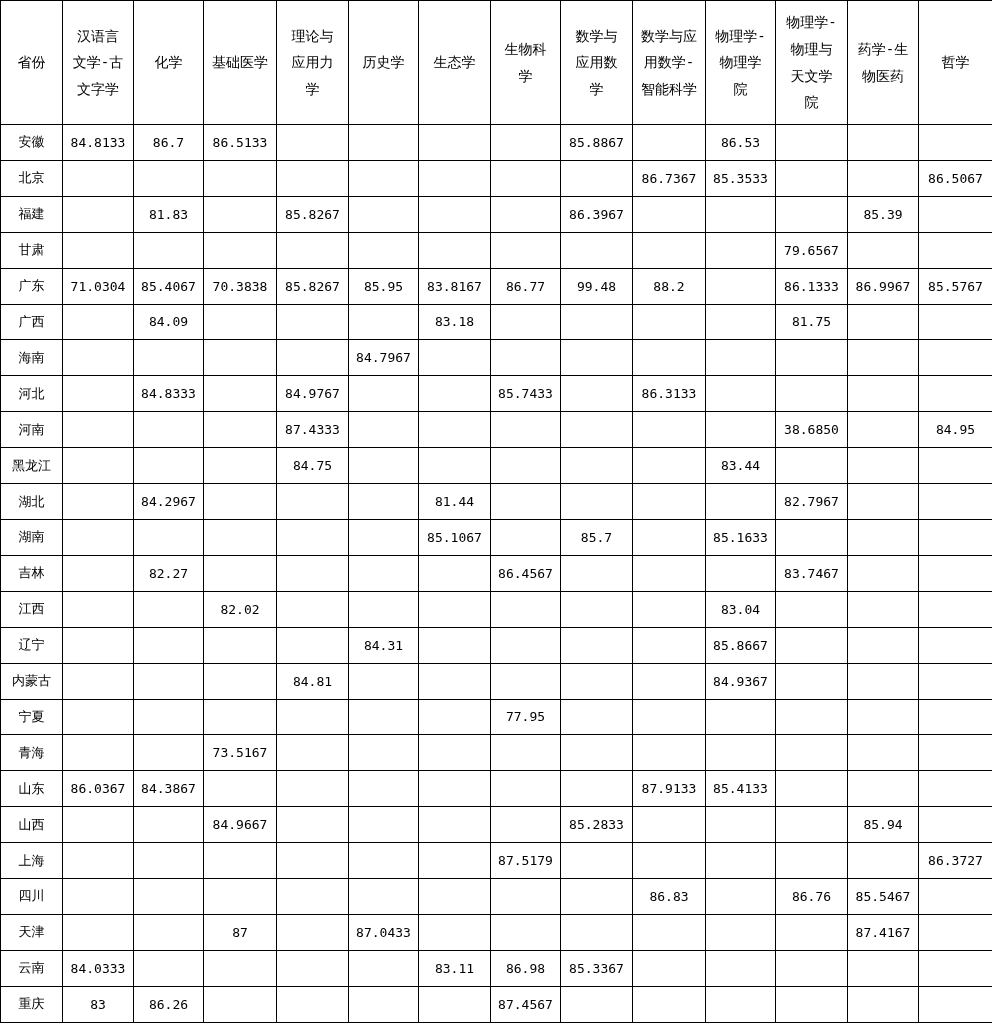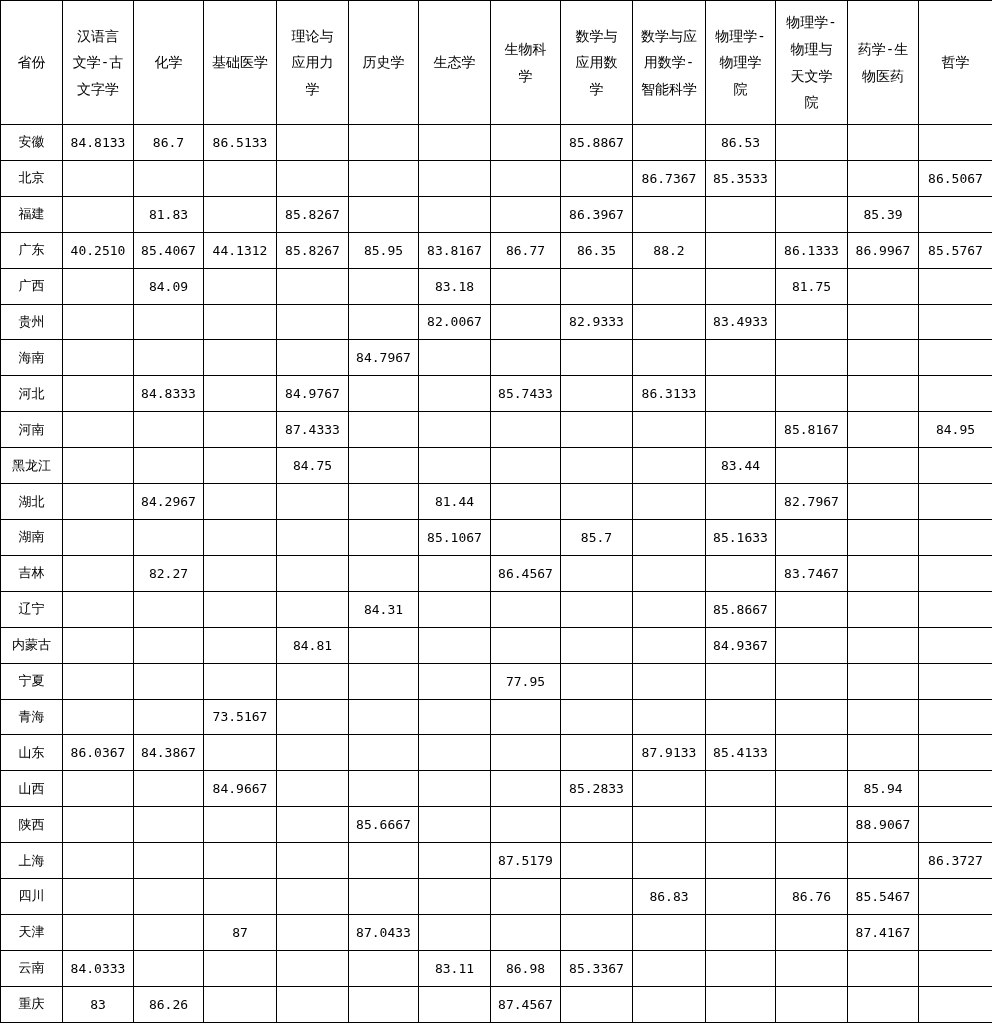--- a/index.html
+++ b/index.html
@@ -122,29 +122,45 @@
         <td></td>
         <td></td>
         <td>86.3967</td>
         <td></td>
         <td></td>
         <td></td>
         <td>85.39</td>
         <td></td>
       </tr>
       <tr class="data-row">
+        <th>甘肃</th>
+        <td></td>
+        <td></td>
+        <td></td>
+        <td></td>
+        <td></td>
+        <td></td>
+        <td></td>
+        <td></td>
+        <td></td>
+        <td></td>
+        <td>79.6567</td>
+        <td></td>
+        <td></td>
+      </tr>
+      <tr class="data-row">
         <th>广东</th>
-        <td>40.2510</td>
+        <td>71.0304</td>
         <td>85.4067</td>
-        <td>44.1312</td>
+        <td>70.3838</td>
         <td>85.8267</td>
         <td>85.95</td>
         <td>83.8167</td>
         <td>86.77</td>
-        <td>86.35</td>
+        <td>99.48</td>
         <td>88.2</td>
         <td></td>
         <td>86.1333</td>
         <td>86.9967</td>
         <td>85.5767</td>
       </tr>
       <tr class="data-row">
         <th>广西</th>
         <td></td>
         <td>84.09</td>
@@ -154,36 +170,20 @@
         <td>83.18</td>
         <td></td>
         <td></td>
         <td></td>
         <td></td>
         <td>81.75</td>
         <td></td>
         <td></td>
       </tr>
       <tr class="data-row">
-        <th>贵州</th>
-        <td></td>
-        <td></td>
-        <td></td>
-        <td></td>
-        <td></td>
-        <td>82.0067</td>
-        <td></td>
-        <td>82.9333</td>
-        <td></td>
-        <td>83.4933</td>
-        <td></td>
-        <td></td>
-        <td></td>
-      </tr>
-      <tr class="data-row">
         <th>海南</th>
         <td></td>
         <td></td>
         <td></td>
         <td></td>
         <td>84.7967</td>
         <td></td>
         <td></td>
         <td></td>
         <td></td>
@@ -213,21 +213,21 @@
         <td></td>
         <td></td>
         <td></td>
         <td>87.4333</td>
         <td></td>
         <td></td>
         <td></td>
         <td></td>
         <td></td>
         <td></td>
-        <td>85.8167</td>
+        <td>38.6850</td>
         <td></td>
         <td>84.95</td>
       </tr>
       <tr class="data-row">
         <th>黑龙江</th>
         <td></td>
         <td></td>
         <td></td>
         <td>84.75</td>
         <td></td>
@@ -278,20 +278,36 @@
         <td>82.27</td>
         <td></td>
         <td></td>
         <td></td>
         <td></td>
         <td>86.4567</td>
         <td></td>
         <td></td>
         <td></td>
         <td>83.7467</td>
+        <td></td>
+        <td></td>
+      </tr>
+      <tr class="data-row">
+        <th>江西</th>
+        <td></td>
+        <td></td>
+        <td>82.02</td>
+        <td></td>
+        <td></td>
+        <td></td>
+        <td></td>
+        <td></td>
+        <td></td>
+        <td>83.04</td>
+        <td></td>
         <td></td>
         <td></td>
       </tr>
       <tr class="data-row">
         <th>辽宁</th>
         <td></td>
         <td></td>
         <td></td>
         <td></td>
         <td>84.31</td>
@@ -375,36 +391,20 @@
         <td>84.9667</td>
         <td></td>
         <td></td>
         <td></td>
         <td></td>
         <td>85.2833</td>
         <td></td>
         <td></td>
         <td></td>
         <td>85.94</td>
-        <td></td>
-      </tr>
-      <tr class="data-row">
-        <th>陕西</th>
-        <td></td>
-        <td></td>
-        <td></td>
-        <td></td>
-        <td>85.6667</td>
-        <td></td>
-        <td></td>
-        <td></td>
-        <td></td>
-        <td></td>
-        <td></td>
-        <td>88.9067</td>
         <td></td>
       </tr>
       <tr class="data-row">
         <th>上海</th>
         <td></td>
         <td></td>
         <td></td>
         <td></td>
         <td></td>
         <td></td>

